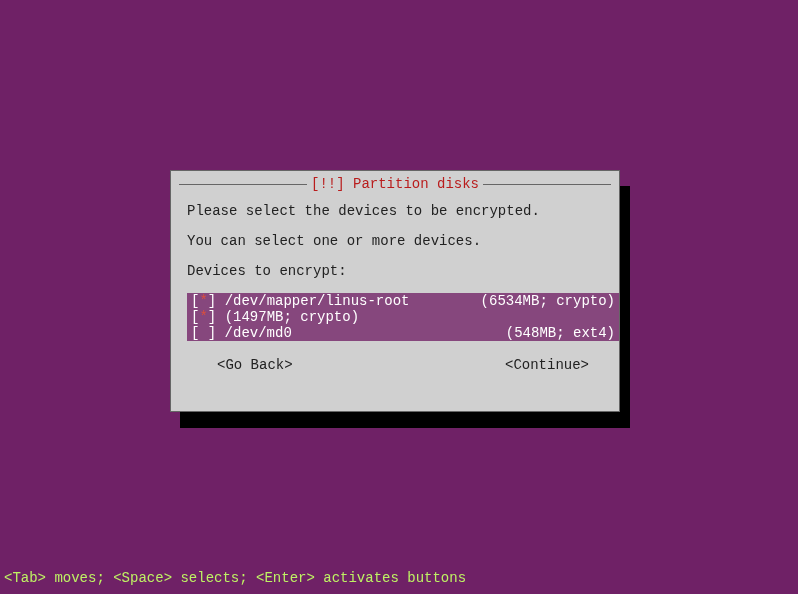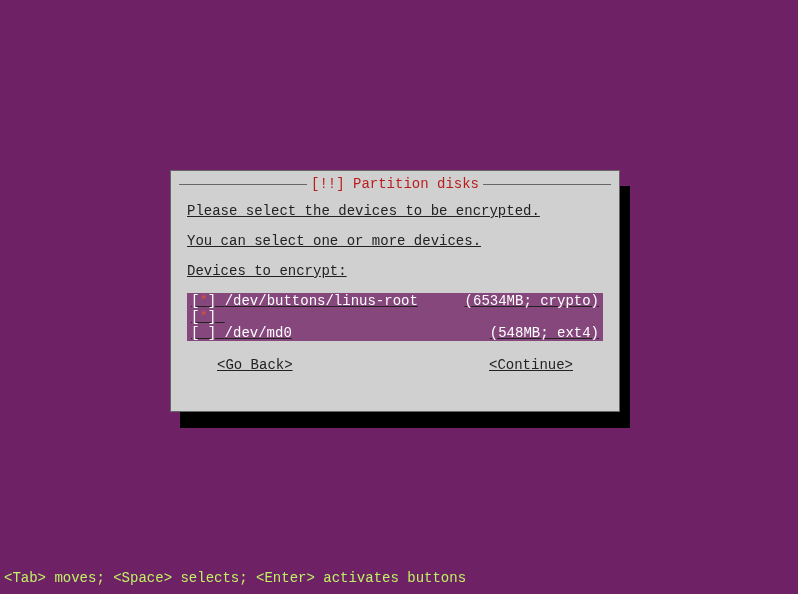--- a/index.html
+++ b/index.html
@@ -47,23 +47,22 @@
       flex: 1;
       border-top: 1px solid #666;
       height: 0;
     }
     .dialog-title {
       color: #b91c1c;
       padding: 0 4px;
       white-space: pre;
     }
     .dialog-content {
-      padding: 32px 16px 16px 16px;
+      padding: 32px 0 16px 16px;
       color: #222;
-      text-decoration: underline;
     }
     .text-line {
       margin-bottom: 14px;
       white-space: pre;
     }
     .device-list {
       margin: 4px 0 16px 0;
     }
     .device-row {
       display: flex;
@@ -116,22 +115,22 @@
     <div class="title-border-left"></div>
     <span class="dialog-title">[!!] Partition disks</span>
     <div class="title-border-right"></div>
   </div>
   <div class="dialog-content">
     <div class="text-line">Please select the devices to be encrypted.</div>
     <div class="text-line">You can select one or more devices.</div>
     <div class="text-line">Devices to encrypt:</div>
     <div class="device-list">
 
-    <div class="device-row highlighted"><span class="device-checkbox">[<span class="checkbox-mark">*</span>] </span><span class="device-path">/dev/buttons/linus-root</span><span class="device-info">(6534MB; crypto)</span></div>
-        <div class="device-row highlighted"><span class="device-checkbox">[<span class="checkbox-mark">*</span>] </span></div>
+    <div class="device-row highlighted"><span class="device-checkbox">[<span class="checkbox-mark">*</span>] </span><span class="device-path">/dev/mapper/linus-root</span><span class="device-info">(6534MB; crypto)</span></div>
+        <div class="device-row highlighted"><span class="device-checkbox">[<span class="checkbox-mark">*</span>] </span><span class="device-info">(1497MB; crypto)</span></div>
         <div class="device-row highlighted"><span class="device-checkbox">[ ] </span><span class="device-path">/dev/md0</span><span class="device-info">(548MB; ext4)</span></div>
       </div>
     <div class="button-row">
       <span class="nav-button">&lt;Go Back&gt;</span>
       <span class="nav-button">&lt;Continue&gt;</span>
     </div>
   </div>
 </div>
 
 <div class="footer-hint">&lt;Tab&gt; moves; &lt;Space&gt; selects; &lt;Enter&gt; activates buttons</div>

